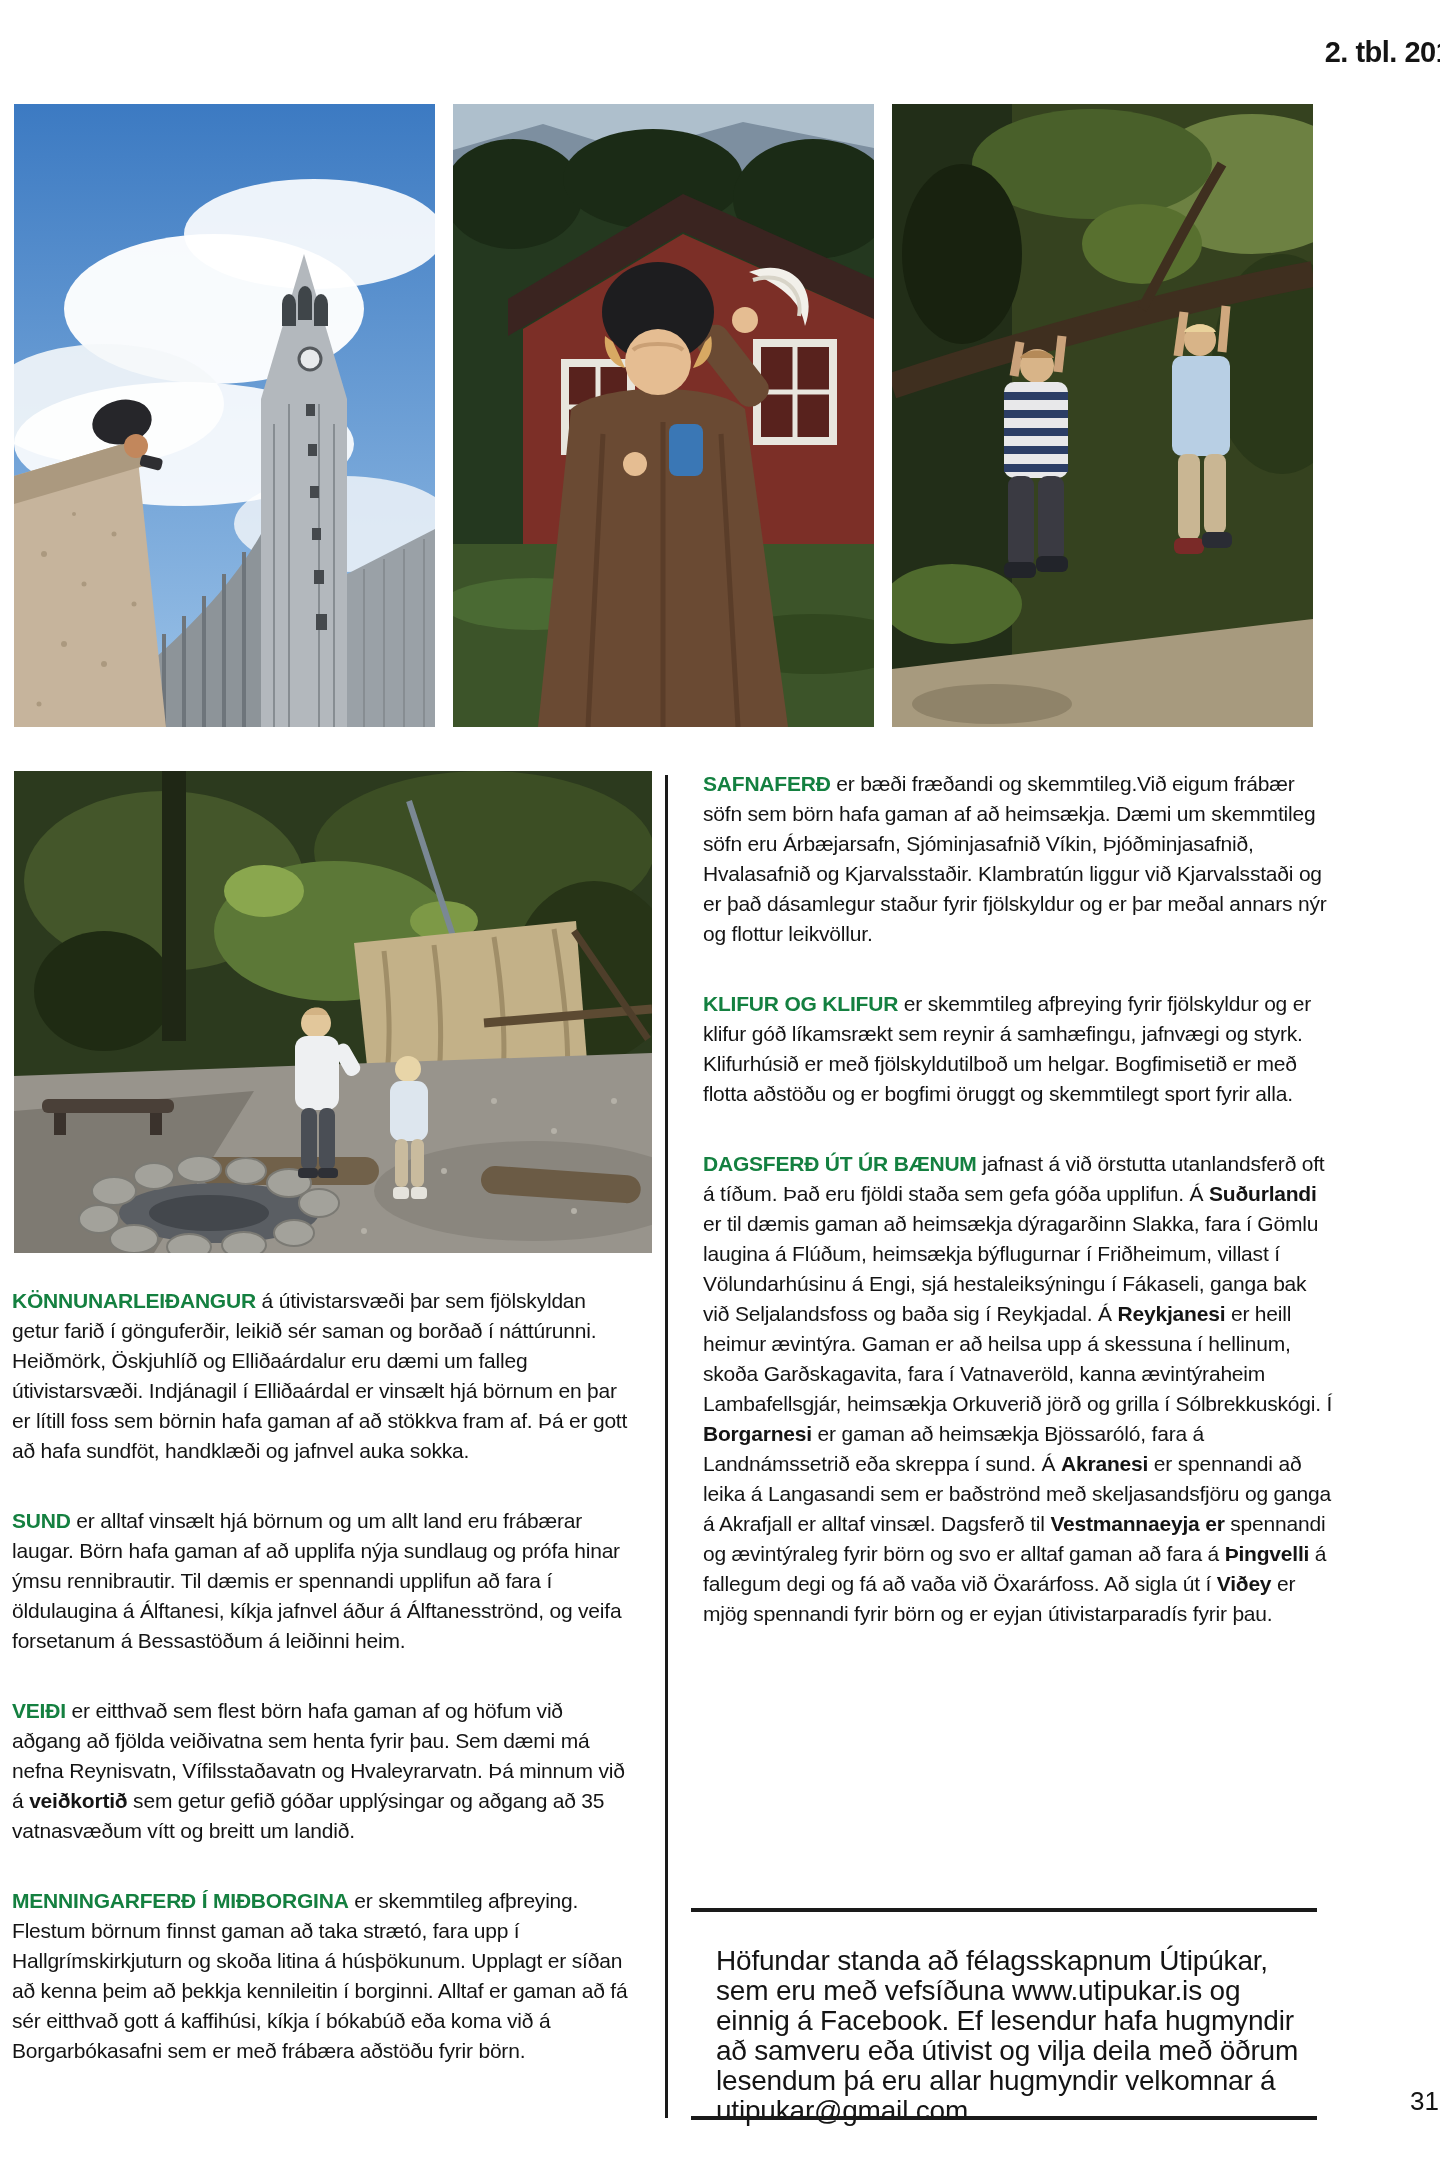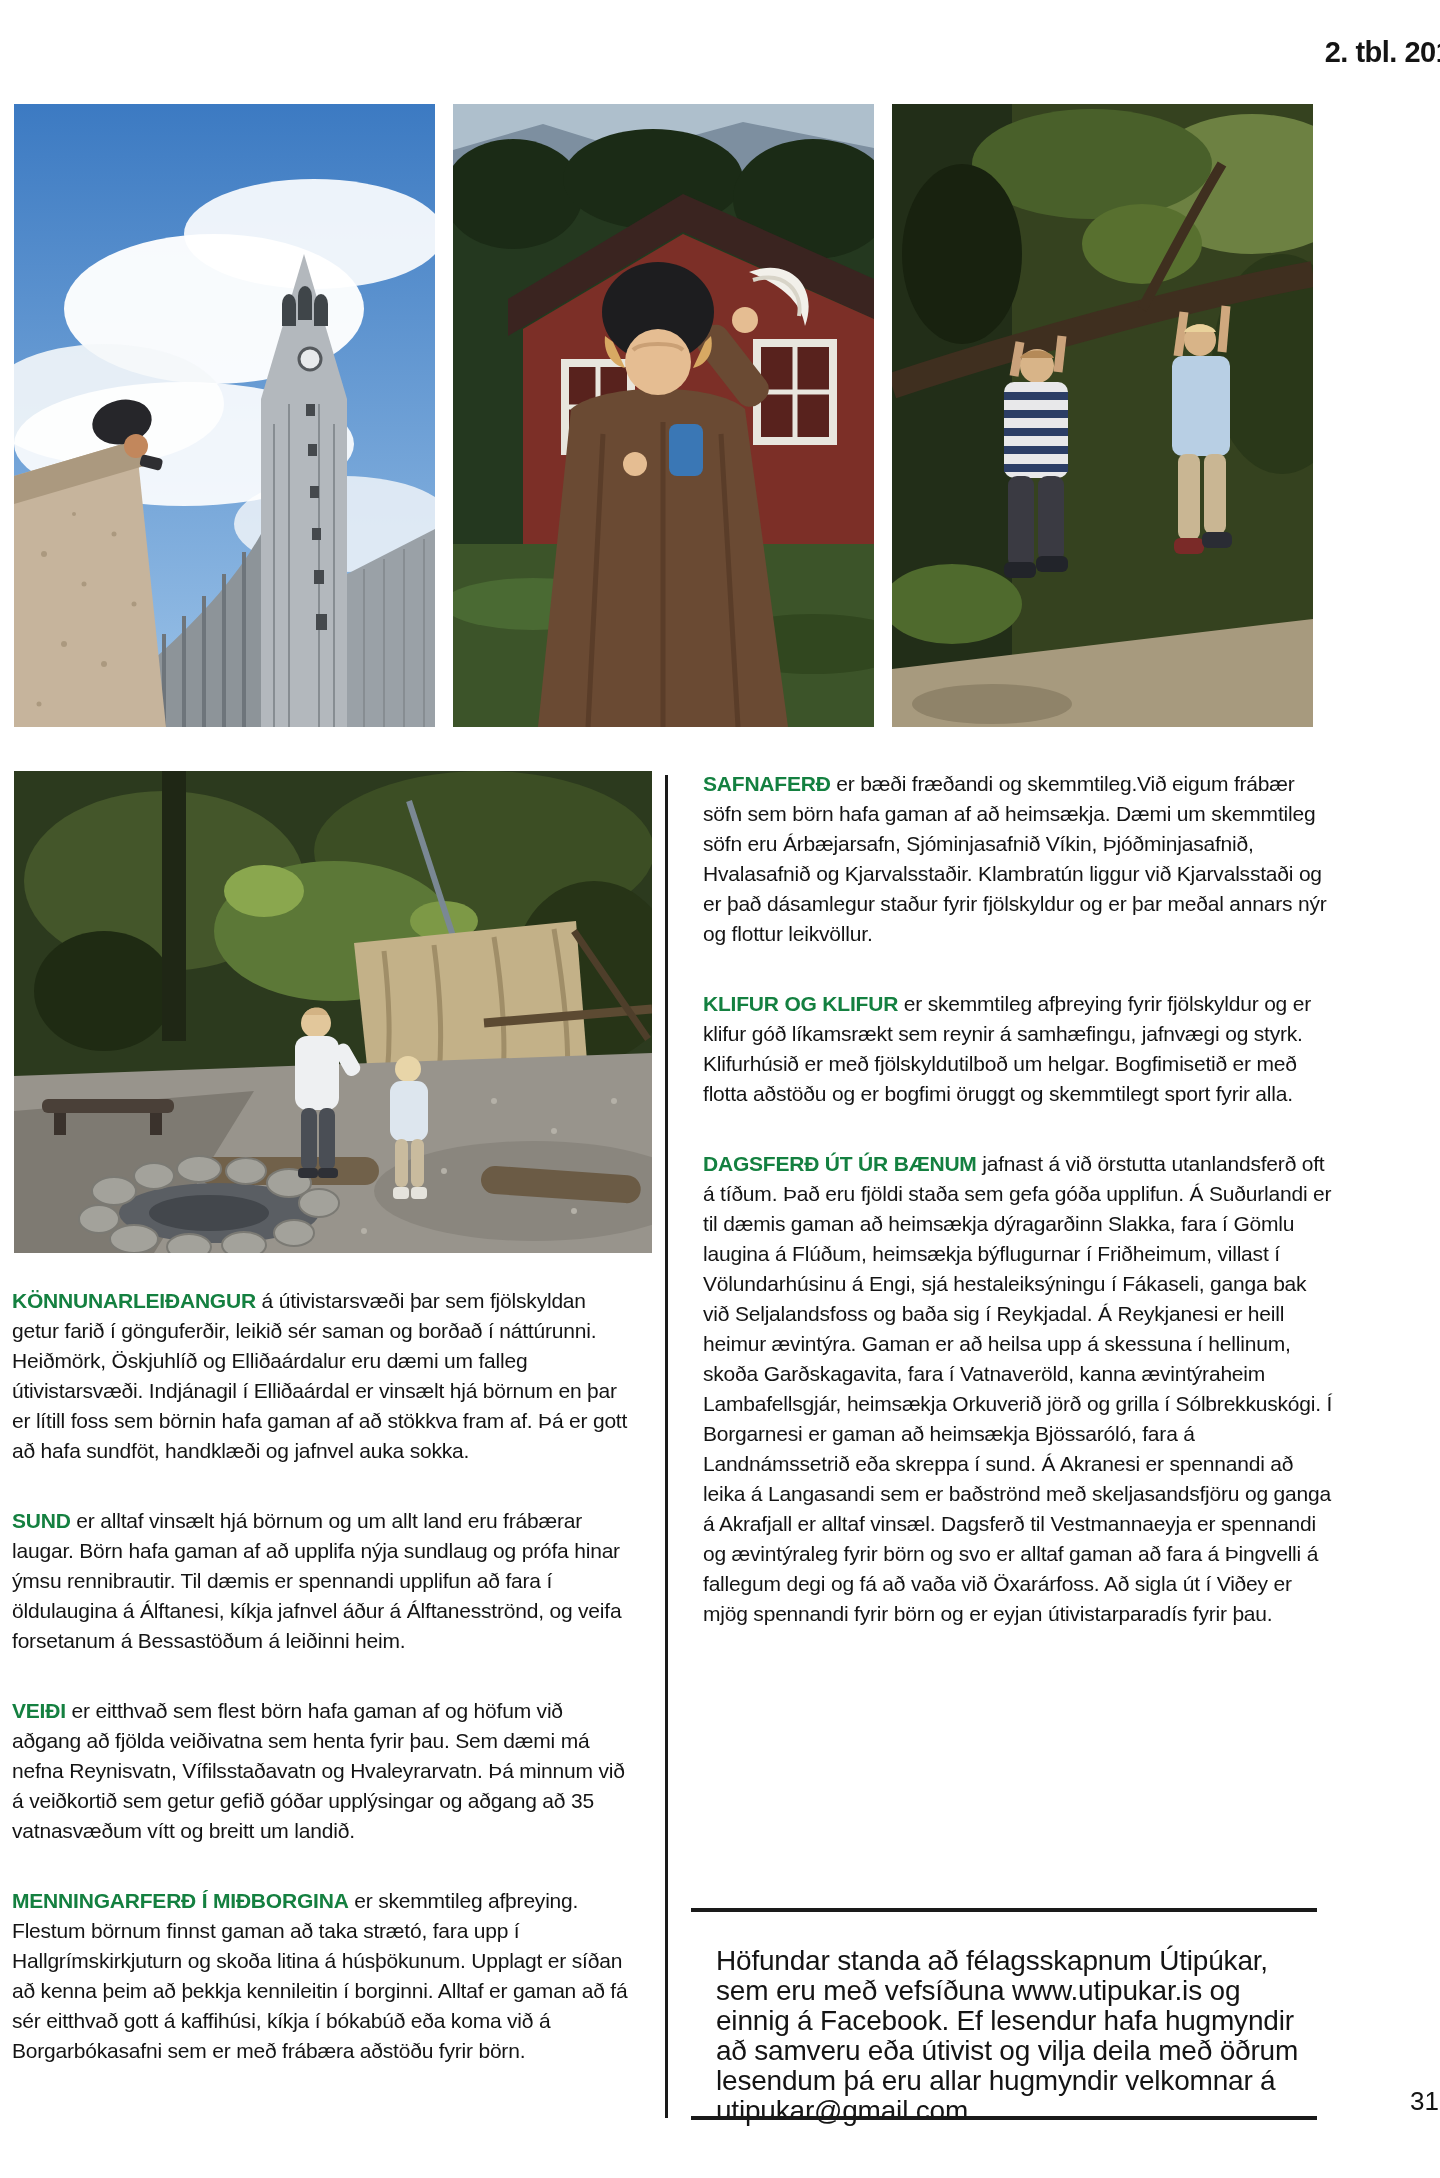--- a/index.html
+++ b/index.html
@@ -25,21 +25,21 @@
   .column-divider{
     position:absolute;left:665px;top:775px;width:3px;height:1343px;
     background:#1a1a1a;
   }
   .text-col{position:absolute;font-size:21px;line-height:30px;letter-spacing:-0.2px;}
   #left-col{left:12px;top:1286px;width:624px;}
   #right-col{left:688px;top:769px;width:630px;margin-left:15px;}
   .para{margin:0 0 40px 0;}
   .para:last-child{margin-bottom:0;}
   .seg-h{color:var(--heading-green,#148040);font-weight:bold;}
-  .seg-b{font-weight:normal;}
+  .seg-b{font-weight:bold;}
   .rule{position:absolute;left:691px;width:626px;height:4px;background:#1a1a1a;}
   #rule-top{top:1908px;}
   #rule-bottom{top:2116px;}
   .footer-text{
     position:absolute;left:716px;top:1946px;width:600px;
     font-size:28px;line-height:30px;letter-spacing:-0.2px;
   }
   .page-number{
     position:absolute;left:1410px;top:2086px;
     font-size:26px;font-weight:normal;

